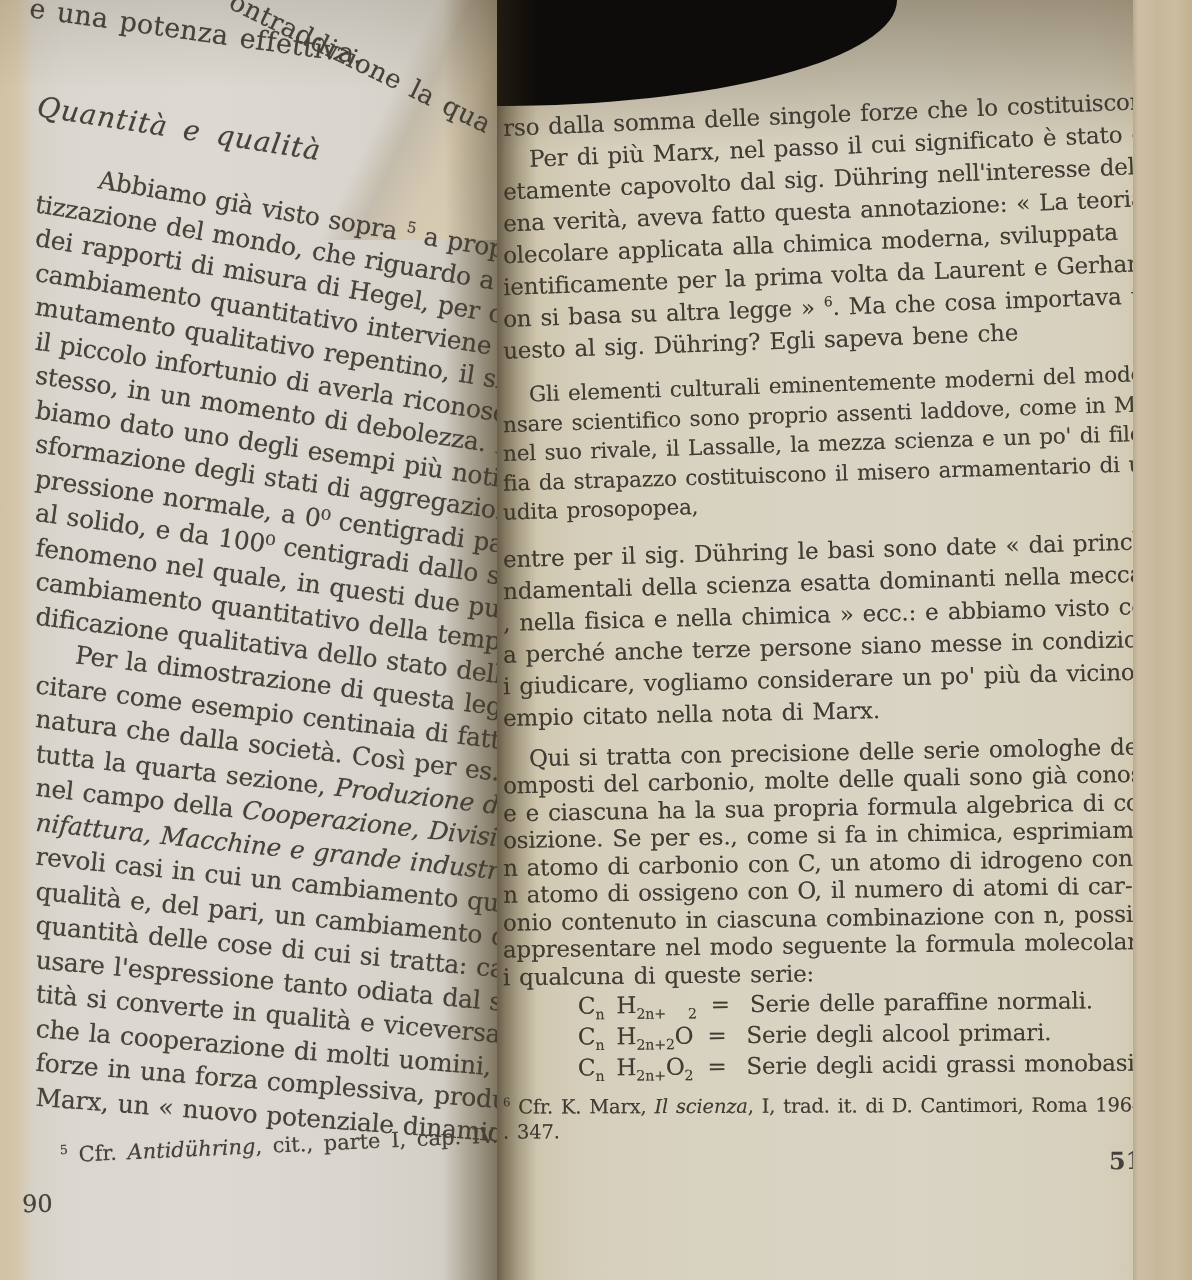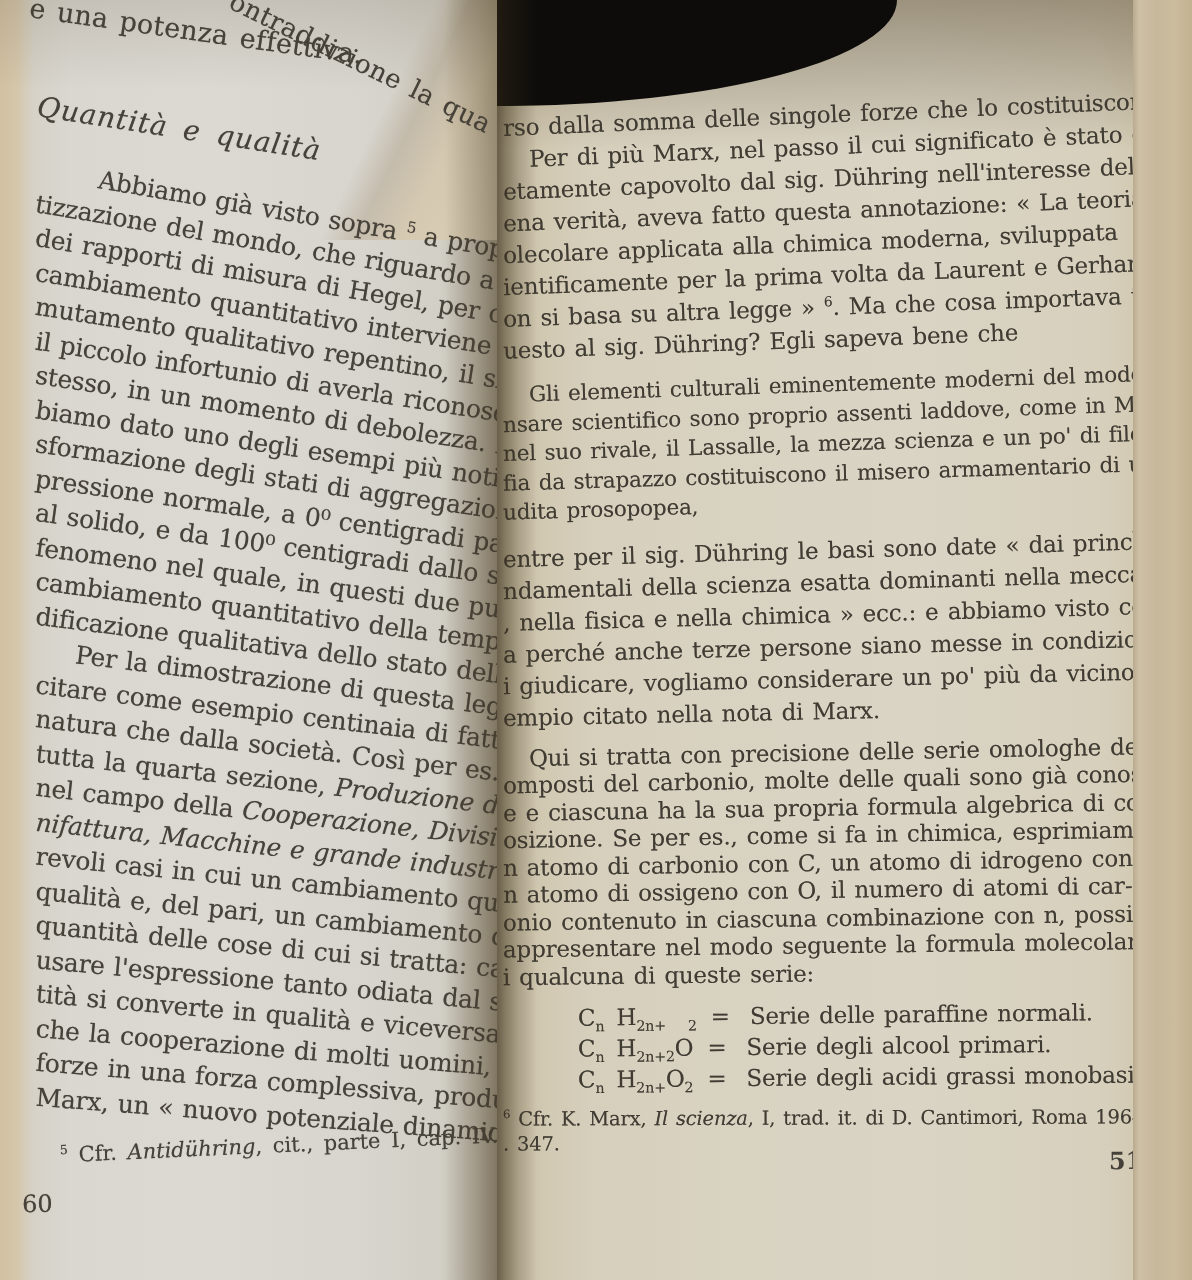--- a/index.html
+++ b/index.html
@@ -77,21 +77,21 @@
     letter-spacing:-.2px;word-spacing:2px;color:#403c33;text-shadow:0 0 .6px rgba(64,60,51,.5);
     transform:rotate(var(--r,-2deg));transform-origin:30% 50%;
   }
   .rp-body .rl.ind{padding-left:26px;}
   .block{position:relative;}
   .blk-quote{margin-top:14px;}
   .blk-quote .rl{font-size:21.5px;height:29.5px;line-height:29.5px;}
   .blk-para2{margin-top:16px;}
   .blk-para3 .rl{height:27.5px;line-height:27.5px;}
   .blk-para3{margin-top:12px;}
-  .blk-formulas{margin-top:12px;padding-left:75px;}
+  .blk-formulas{margin-top:0;padding-left:75px;}
   .blk-formulas .rl{height:31px;line-height:31px;}
   .blk-footnote{margin-top:12px;}
   .blk-footnote .rl{font-size:19.5px;height:25px;line-height:25px;}
   .pagenum-right{
     position:absolute;top:1146px;left:612px;font-size:24px;color:#45413a;z-index:3;
     transform:rotate(-.5deg);
     font-weight:bold;
   }
 
   
@@ -152,21 +152,21 @@
       <div class="ln ink" style="--r:5.4deg">quantità delle cose di cui si tratta: casi ne</div>
       <div class="ln ink" style="--r:5.2deg">usare l'espressione tanto odiata dal sig. Düh</div>
       <div class="ln ink" style="--r:5.0deg">tità si converte in qualità e viceversa. Così pe</div>
       <div class="ln ink" style="--r:4.8deg">che la cooperazione di molti uomini, la fusi</div>
       <div class="ln ink" style="--r:4.6deg">forze in una forza complessiva, produce, pe</div>
       <div class="ln ink" style="--r:4.4deg">Marx, un « nuovo potenziale dinamico » esse</div>
     </div>
 
     <div class="lp-footnote ink"><sup>5</sup><span> Cfr. </span><span class="it">Antidühring</span><span>, cit., parte I, cap. IV.</span></div>
 
-    <div class="pagenum-left ink">60</div>
+    <div class="pagenum-left ink">90</div>
   </div>
 
   <div class="page-right">
     <div class="rp-body">
 
       <div class="block blk-para1">
         <div class="rl" style="--r:-2.4deg">rso dalla somma delle singole forze che lo costituiscono.</div>
         <div class="rl ind" style="--r:-2.35deg">Per di più Marx, nel passo il cui significato è stato com-</div>
         <div class="rl" style="--r:-2.3deg">etamente capovolto dal sig. Dühring nell'interesse della</div>
         <div class="rl" style="--r:-2.25deg">ena verità, aveva fatto questa annotazione: « La teoria</div>

